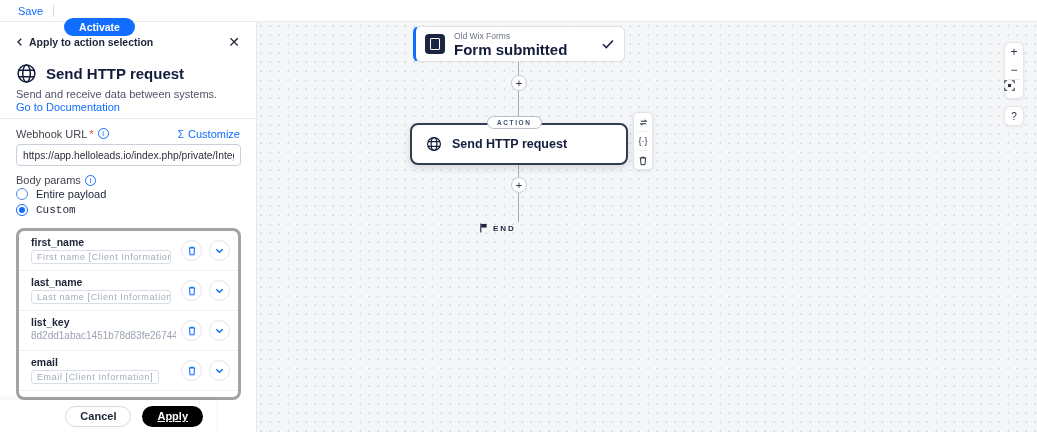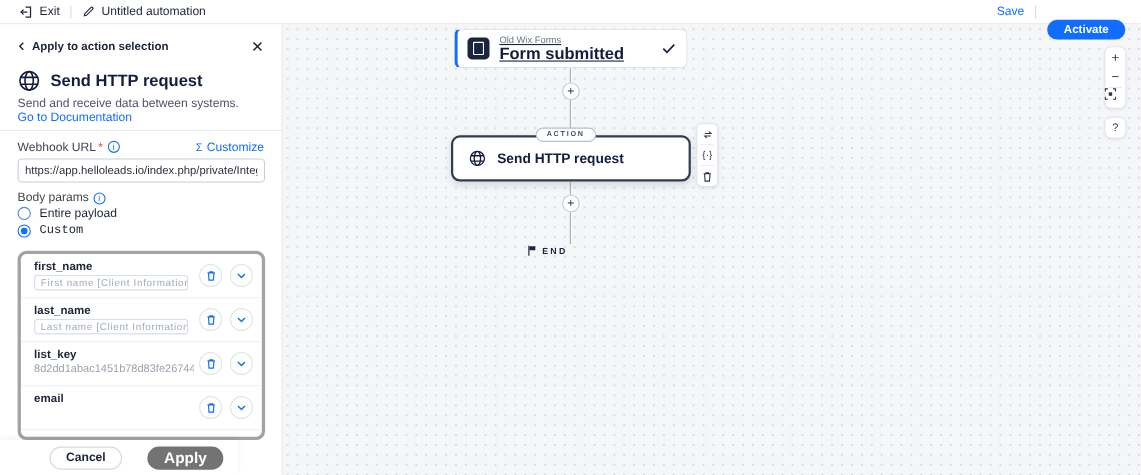--- a/index.html
+++ b/index.html
@@ -39,34 +39,34 @@
 
   .fields-card { position:absolute; left:16px; top:206px; width:225px; height:172px; border:3px solid #a3a3a3; border-radius:8px; background:#fff; overflow:hidden; }
   .frow { height:40px; padding:5px 10px 0 12px; border-bottom:1px solid #eef1f4; position:relative; }
   .fname { font-size:10.5px; font-weight:bold; color:#1c2438; }
   .fchip { display:inline-block; margin-top:2px; border:1px solid #d8dee5; border-radius:3px; padding:1px 5px; font-size:9px; color:#a3abb8; letter-spacing:0.6px; background:#fff; max-width:140px; white-space:nowrap; overflow:hidden; }
   .ftext { margin-top:2px; font-size:10px; color:#9aa3af; max-width:145px; white-space:nowrap; overflow:hidden; }
   .fbtns { position:absolute; right:8px; top:9px; display:flex; gap:7px; }
   .cbtn { width:21px; height:21px; border-radius:50%; border:1px solid #dfe4ea; background:#fff; display:flex; align-items:center; justify-content:center; cursor:pointer; color:#116dff; }
   .add-var { display:block; padding:6px 0 0 12px; font-size:11px; color:#116dff; font-weight:bold; cursor:pointer; }
 
-  .panel-footer { position:absolute; left:0; bottom:0; width:216px; height:32px; background:#fff; box-shadow:0 -2px 5px rgba(20,30,60,0.06); display:flex; align-items:center; justify-content:flex-end; gap:23px; padding-right:13px; z-index:45; }
+  .panel-footer { position:absolute; left:0; bottom:0; width:216px; height:32px; background:#fff; box-shadow:0 -2px 5px rgba(20,30,60,0.06); display:flex; align-items:center; justify-content:flex-end; gap:11px; padding-right:13px; z-index:45; }
   .btn-cancel { height:21px; padding:0 14px; border:1px solid #d3dae1; border-radius:11px; background:#fff; color:#1c2438; font-size:11px; font-weight:bold; cursor:pointer; }
-  .btn-apply { height:21px; padding:0 15px; border:none; border-radius:11px; background:#737373; color:#fff; font-size:14px; font-weight:bold; cursor:pointer; }
+  .btn-apply { height:21px; padding:0 15px; border:none; border-radius:11px; background:#000000; color:#fff; font-size:11px; font-weight:bold; cursor:pointer;text-decoration:underline; }
 
   
   .canvas { position:absolute; left:257px; top:22px; width:780px; height:410px; background-color:#f5f6f8; background-image:radial-gradient(#d8dce2 1px, transparent 1px); background-size:9px 9px; overflow:hidden; }
   .vline { position:absolute; left:261px; width:1px; background:#a6adb8; }
   .plus-btn { position:absolute; left:254px; width:16px; height:16px; border-radius:50%; background:#fff; border:1px solid #c5cbd4; color:#2b3445; font-size:11px; line-height:14px; text-align:center; cursor:pointer; z-index:5; }
 
   .trigger-card { position:absolute; left:156px; top:4px; width:212px; height:36px; background:#fff; border:1px solid #dde2e8; border-left:3px solid #116dff; border-radius:6px; display:flex; align-items:center; padding:0 10px 0 9px; cursor:pointer; z-index:4; }
   .tc-icon { width:20px; height:20px; background:#1b2540; border-radius:4px; display:flex; align-items:center; justify-content:center; }
   .tc-icon .doc { width:10px; height:12px; border:1.5px solid #fff; border-radius:1px; display:flex; align-items:center; justify-content:center; }
   .tc-icon .doc i { display:block; width:4px; height:6px; background:#1b2540; outline:1px solid #1b2540; }
-  .tc-texts { margin-left:9px;text-decoration:underline; }
+  .tc-texts { margin-left:9px; }
   .tc-app { font-size:8.5px; color:#6a7284; }
   .tc-title { font-size:15px; font-weight:bold; color:#131c3a; }
   .tc-check { margin-left:auto; color:#1b2540; }
 
   .action-pill { position:absolute; left:230px; top:94px; height:13px; padding:0 9px; background:#fff; border:1px solid #b9c0cc; border-radius:7px; font-size:6.5px; font-weight:bold; letter-spacing:1.6px; color:#42506b; line-height:11px; z-index:6; }
   .action-card { position:absolute; left:153px; top:101px; width:218px; height:42px; background:#fff; border:2px solid #323b4f; border-radius:8px; box-shadow:0 3px 7px rgba(25,35,65,0.14); display:flex; align-items:center; padding:0 14px; cursor:pointer; z-index:4; }
   .ac-title { font-size:12.5px; font-weight:bold; color:#131c3a; margin-left:10px; }
 
   .node-toolbar { position:absolute; left:376px; top:90px; width:20px; background:#fff; border:1px solid #e0e4e9; border-radius:5px; box-shadow:0 1px 4px rgba(25,35,65,0.10); z-index:6; }
   .nt-btn { width:18px; height:18px; display:flex; align-items:center; justify-content:center; color:#2b3445; cursor:pointer; font-size:9px; }
@@ -79,41 +79,20 @@
   .z-btn { width:20px; height:18px; text-align:center; font-size:12px; line-height:18px; color:#2b3445; cursor:pointer; }
   .z-sep { width:12px; height:1px; background:#e6e9ed; }
   .help-btn { position:absolute; right:13px; top:84px; width:20px; height:20px; background:#fff; border:1px solid #e2e5ea; border-radius:6px; box-shadow:0 1px 3px rgba(25,35,65,0.08); text-align:center; font-size:10px; line-height:19px; color:#2b3445; cursor:pointer; z-index:10; }
 
   svg { display:block; }
 </style>
 </head>
 <body>
 
 <div class="topbar">
-  <div class="tb-left">
-    <div class="tb-item">
-      <span>
-        <svg width="12" height="12" viewBox="0 0 16 16" fill="none" stroke="#1c2438" stroke-width="1.5">
-            <path d="M7 2h6v12H7"></path>
-            <path d="M1.5 8H9"></path>
-            <path d="M4.5 5 1.5 8l3 3"></path>
-          </svg>
-      </span>
-      <span>Exit</span>
-    </div>
-    <div class="tb-divider"></div>
-    <div class="tb-item">
-      <span>
-        <svg width="11" height="11" viewBox="0 0 16 16" fill="none" stroke="#1c2438" stroke-width="1.5">
-            <path d="M2.5 13.5 3 10.8 11.3 2.5a1.2 1.2 0 0 1 1.7 0l.5.5a1.2 1.2 0 0 1 0 1.7L5.2 13z"></path>
-          </svg>
-      </span>
-      <span>Untitled automation</span>
-    </div>
-  </div>
   <div class="tb-right">
     <span class="tb-save">Save</span>
     <div class="tb-divider"></div>
     <button class="tb-activate">Activate</button>
   </div>
 </div>
 
 <div class="panel">
 
   <div class="back-row">
@@ -213,20 +192,21 @@
         <div class="cbtn">
           <svg width="9" height="9" viewBox="0 0 10 10" fill="none" stroke="#116dff" stroke-width="1.5">
               <path d="M1.5 3.5 5 7l3.5-3.5"></path>
             </svg>
         </div>
       </div>
     </div>
 
     <div class="frow">
       <div class="fname">email</div>
+      <span class="fchip">Email [Client Information]</span>
       <div class="fbtns">
         <div class="cbtn">
           <svg width="10" height="11" viewBox="0 0 12 13" fill="none" stroke="#116dff" stroke-width="1.3">
               <path d="M2 3.5h8M4.5 3.5v-1h3v1M3 3.5l.6 8h4.8l.6-8"></path>
             </svg>
         </div>
         <div class="cbtn">
           <svg width="9" height="9" viewBox="0 0 10 10" fill="none" stroke="#116dff" stroke-width="1.5">
               <path d="M1.5 3.5 5 7l3.5-3.5"></path>
             </svg>

